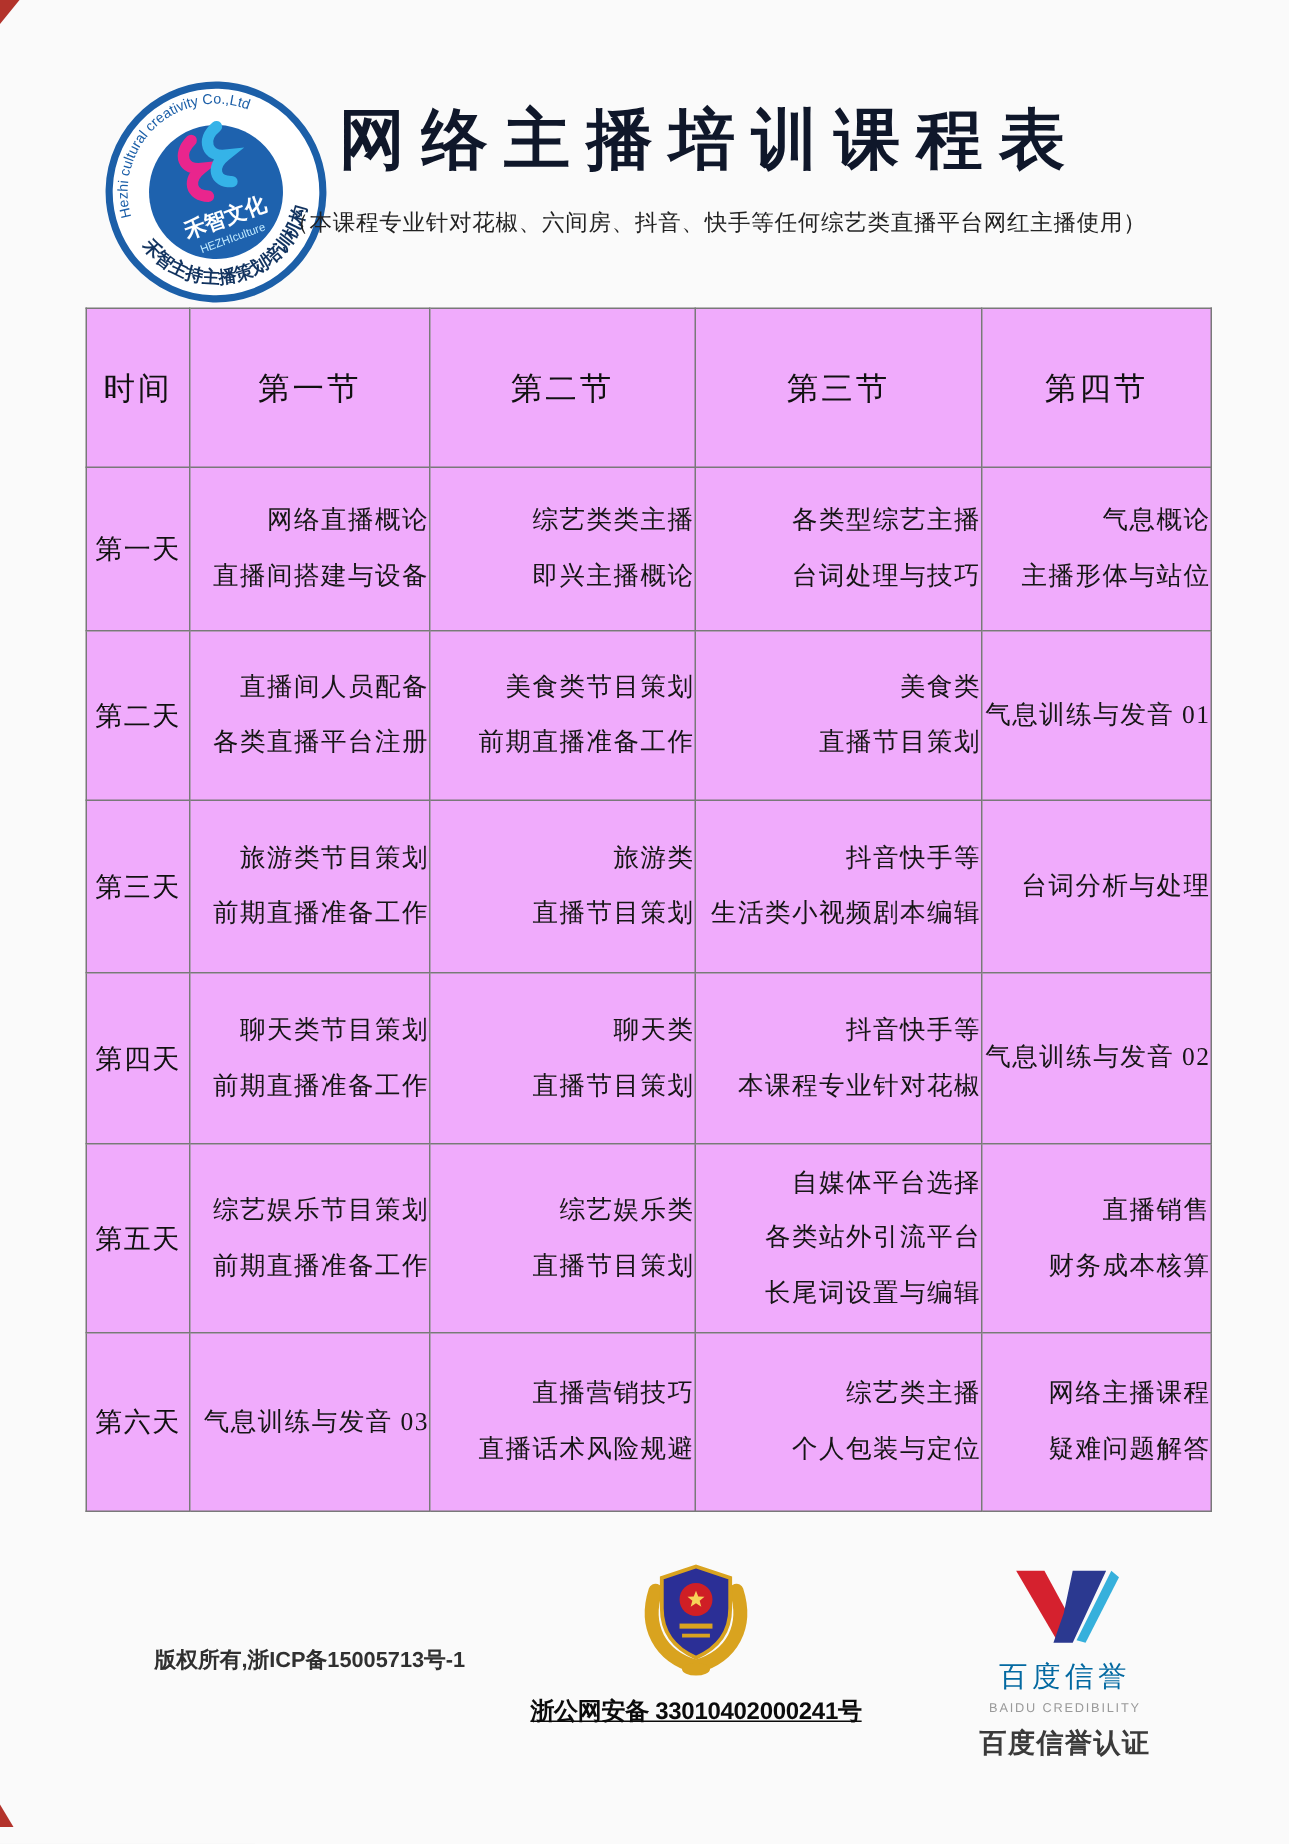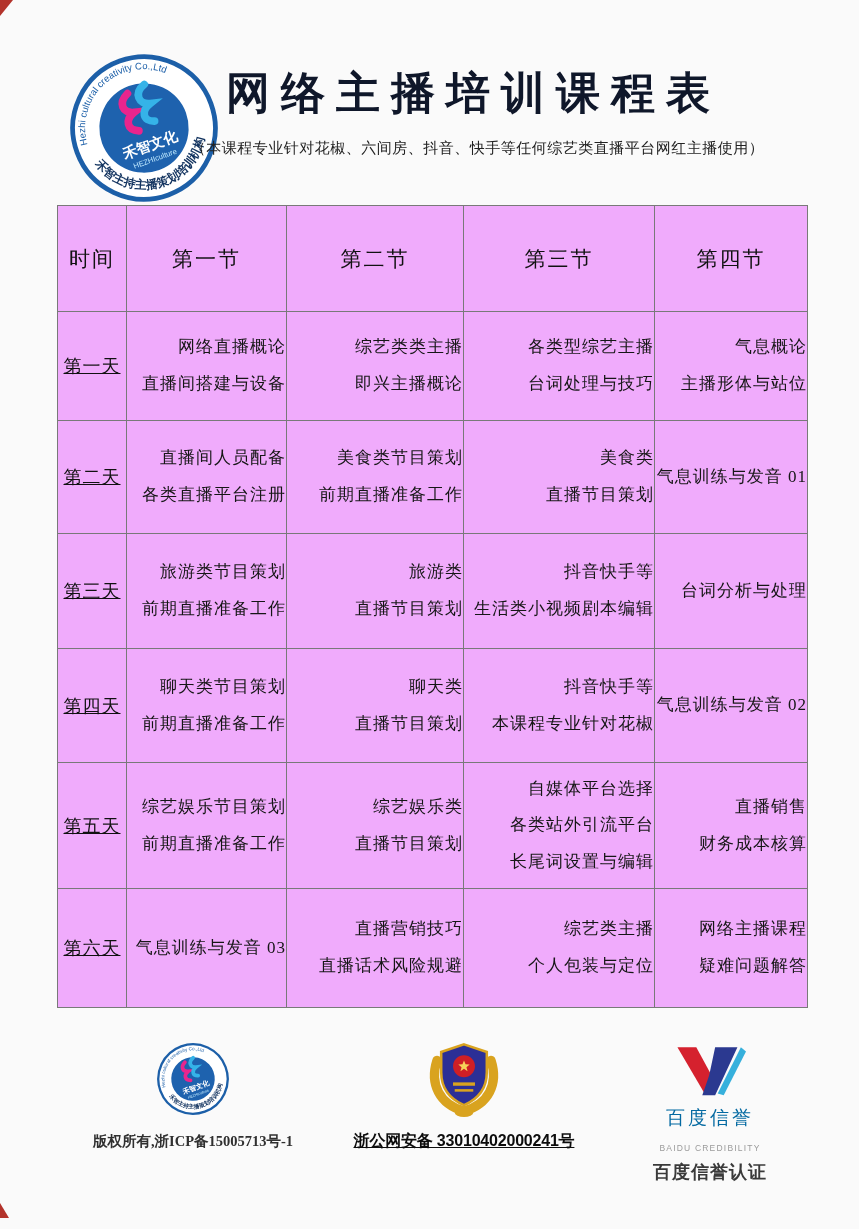--- a/index.html
+++ b/index.html
@@ -33,48 +33,48 @@
     text-align:center; vertical-align:middle; font-weight:normal;
   }
   .course-table thead tr { height:106px; }
   .course-table th { font-size:21px; letter-spacing:2px; color:#111; }
   .course-table tbody tr:nth-child(1){ height:109px; }
   .course-table tbody tr:nth-child(2){ height:113px; }
   .course-table tbody tr:nth-child(3){ height:115px; }
   .course-table tbody tr:nth-child(4){ height:114px; }
   .course-table tbody tr:nth-child(5){ height:126px; }
   .course-table tbody tr:nth-child(6){ height:119px; }
-  .course-table td.day { font-size:18px; letter-spacing:1px; color:#111;text-decoration:underline; }
+  .course-table td.day { font-size:18px; letter-spacing:1px; color:#111; }
   .course-table td .line { font-size:17px; line-height:2.15; color:#161616; letter-spacing:1px;text-align:right; }
 
   
   .footer-left {
     position:absolute; left:103px; top:1042px; width:180px;
-    display:flex; flex-direction:column; align-items:center;
-    font-family:Liberation Serif, serif;
+    display:flex; flex-direction:row; align-items:flex-end;
+    font-family:Liberation Sans, sans-serif;
   }
   .footer-left .logo-small { width:74px; height:74px; }
   .copyright-text { margin-top:16px; font-size:14.5px; font-weight:bold; color:#303030; white-space:nowrap; }
 
   .footer-center {
     position:absolute; left:364px; top:1040px; width:200px;
     display:flex; flex-direction:column; align-items:center;
     font-family:"Liberation Sans","DejaVu Sans",sans-serif;
   }
   .police-badge { width:76px; height:78px; }
   .police-text { margin-top:13px; font-size:16px; font-weight:bold; letter-spacing:-0.2px; color:#0c0c0c; white-space:nowrap;text-decoration:underline; }
 
   .footer-right {
     position:absolute; left:630px; top:1044px; width:160px;
     display:flex; flex-direction:column; align-items:center;
     font-family:"Liberation Sans","DejaVu Sans",sans-serif;
   }
   .baidu-v { width:72px; height:56px; }
   .baidu-cn { margin-top:5px; font-size:19px; letter-spacing:3px; color:#0369a1; white-space:nowrap; }
-  .baidu-en { margin-top:12px; font-size:8.5px; letter-spacing:1.2px; color:#9a9a9a; white-space:nowrap; }
+  .baidu-en { margin-top:2px; font-size:8.5px; letter-spacing:1.2px; color:#9a9a9a; white-space:nowrap; }
   .baidu-cert { margin-top:7px; font-size:18px; font-weight:bold; letter-spacing:1px; color:#3a3a3a; white-space:nowrap; }
 
   
   .mark-tl { position:absolute; left:0; top:0; width:0; height:0;
     border-left:13px solid #b3332b; border-bottom:16px solid transparent; }
   .mark-bl { position:absolute; left:0; top:1203px; width:0; height:0;
     border-left:9px solid #b3332b; border-top:15px solid transparent; }
 
   svg text { font-family:"Liberation Sans","DejaVu Sans",sans-serif; }
 </style>

